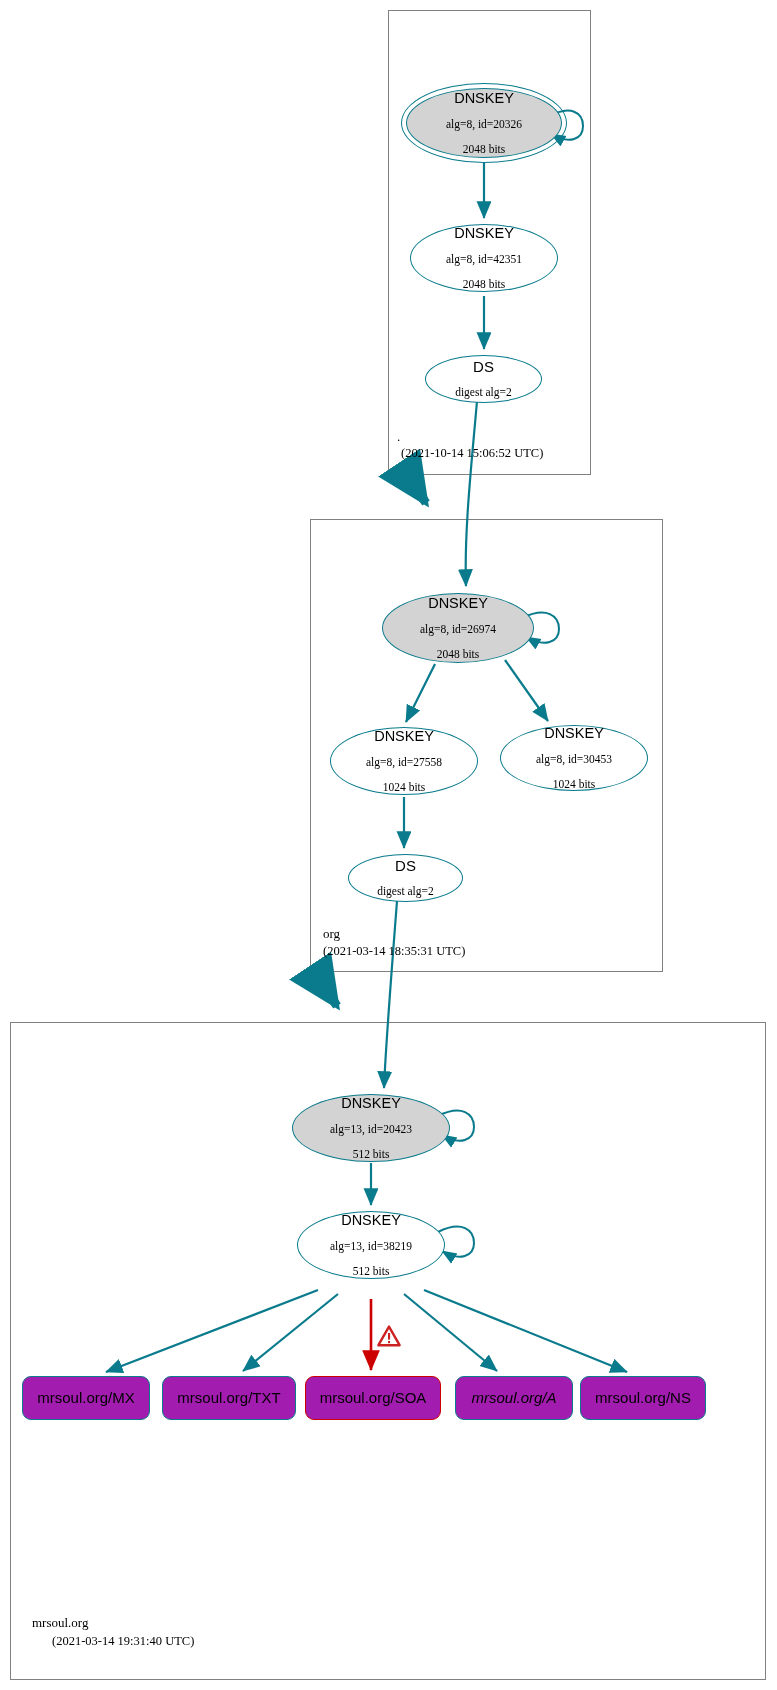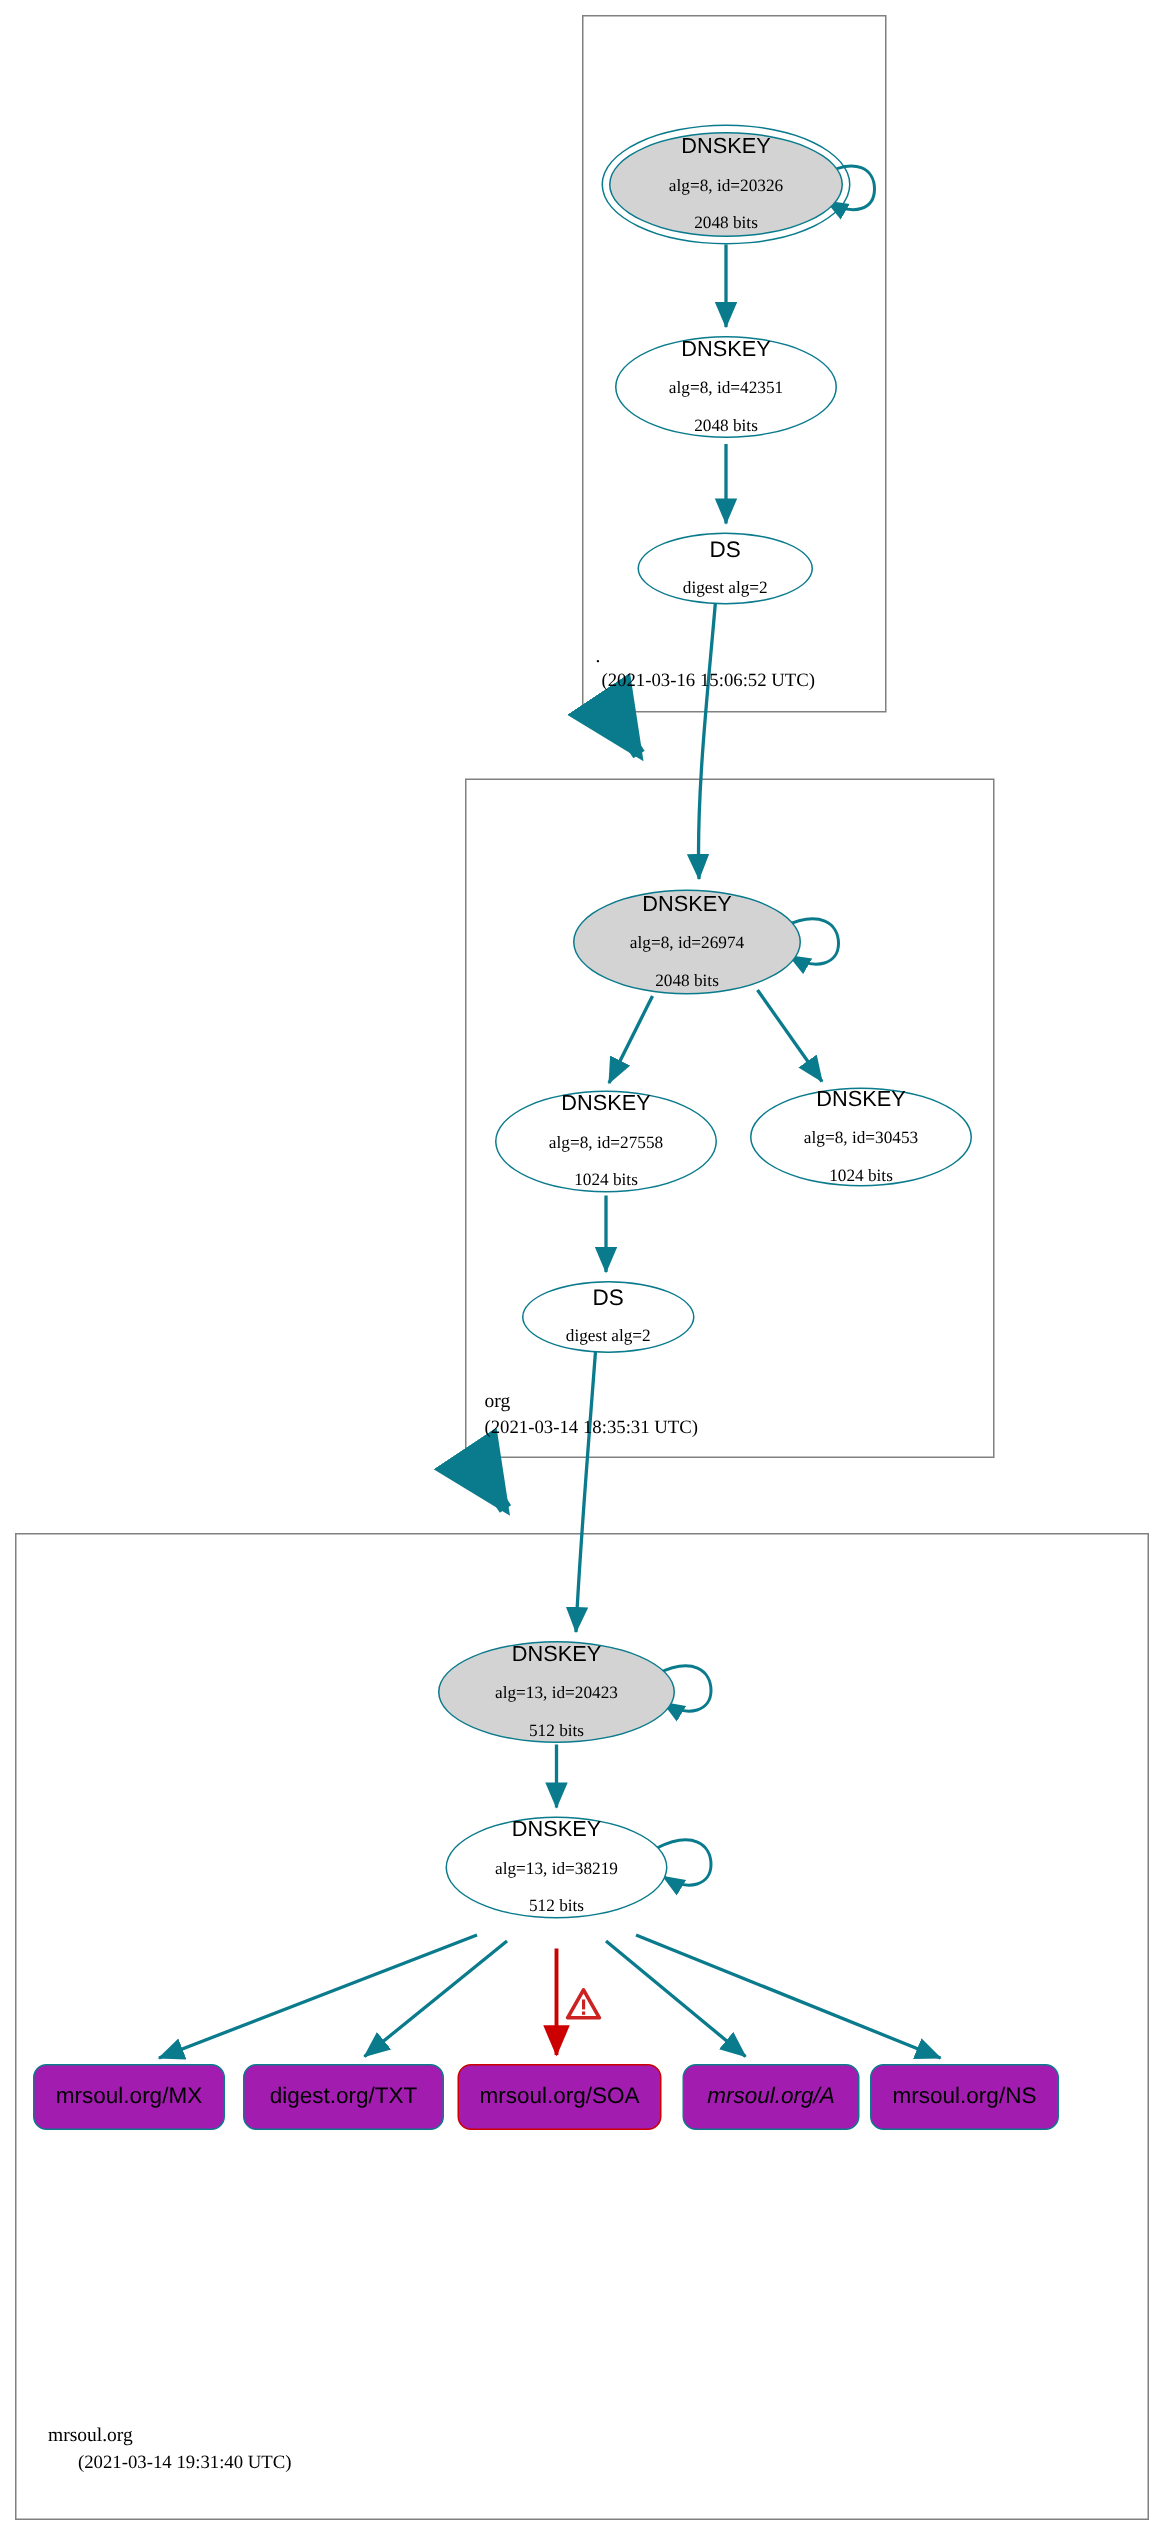--- a/index.html
+++ b/index.html
@@ -206,21 +206,21 @@
   <div class="n-sub">alg=8, id=42351</div>
   <div class="n-sub">2048 bits</div>
 </div>
 
 <div class="node ellipse plain-fill" style="left:425px; top:355px; width:117px; height:48px;">
   <div class="n-title ds-title">DS</div>
   <div class="n-sub">digest alg=2</div>
 </div>
 
 <div class="zone-label" style="left:397px; top:430px;">.</div>
-<div class="zone-time" style="left:401px; top:447px;">(2021-03-16 15:06:52 UTC)</div>
+<div class="zone-time" style="left:401px; top:447px;">(2021-10-14 15:06:52 UTC)</div>
 
 <div class="node ellipse secure-fill" style="left:382px; top:593px; width:152px; height:70px;">
   <div class="n-title">DNSKEY</div>
   <div class="n-sub">alg=8, id=26974</div>
   <div class="n-sub">2048 bits</div>
 </div>
 
 <div class="node ellipse plain-fill" style="left:330px; top:727px; width:148px; height:68px;">
   <div class="n-title">DNSKEY</div>
   <div class="n-sub">alg=8, id=27558</div>
@@ -259,21 +259,21 @@
     <rect x="11" y="8" width="2.1" height="6.6" fill="#cc2222"></rect>
     <rect x="11" y="16" width="2.1" height="2.2" fill="#cc2222"></rect>
   </svg>
 </div>
 
 <div class="node rrset" style="left:22px; top:1376px; width:128px; height:44px;">
   <div class="n-title">mrsoul.org/MX</div>
 </div>
 
 <div class="node rrset" style="left:162px; top:1376px; width:134px; height:44px;">
-  <div class="n-title">digest.org/TXT</div>
+  <div class="n-title">mrsoul.org/TXT</div>
 </div>
 
 <div class="node rrset error" style="left:305px; top:1376px; width:136px; height:44px;">
   <div class="n-title">mrsoul.org/SOA</div>
 </div>
 
 <div class="node rrset" style="left:455px; top:1376px; width:118px; height:44px;font-style:italic;">
   <div class="n-title">mrsoul.org/A</div>
 </div>
 

